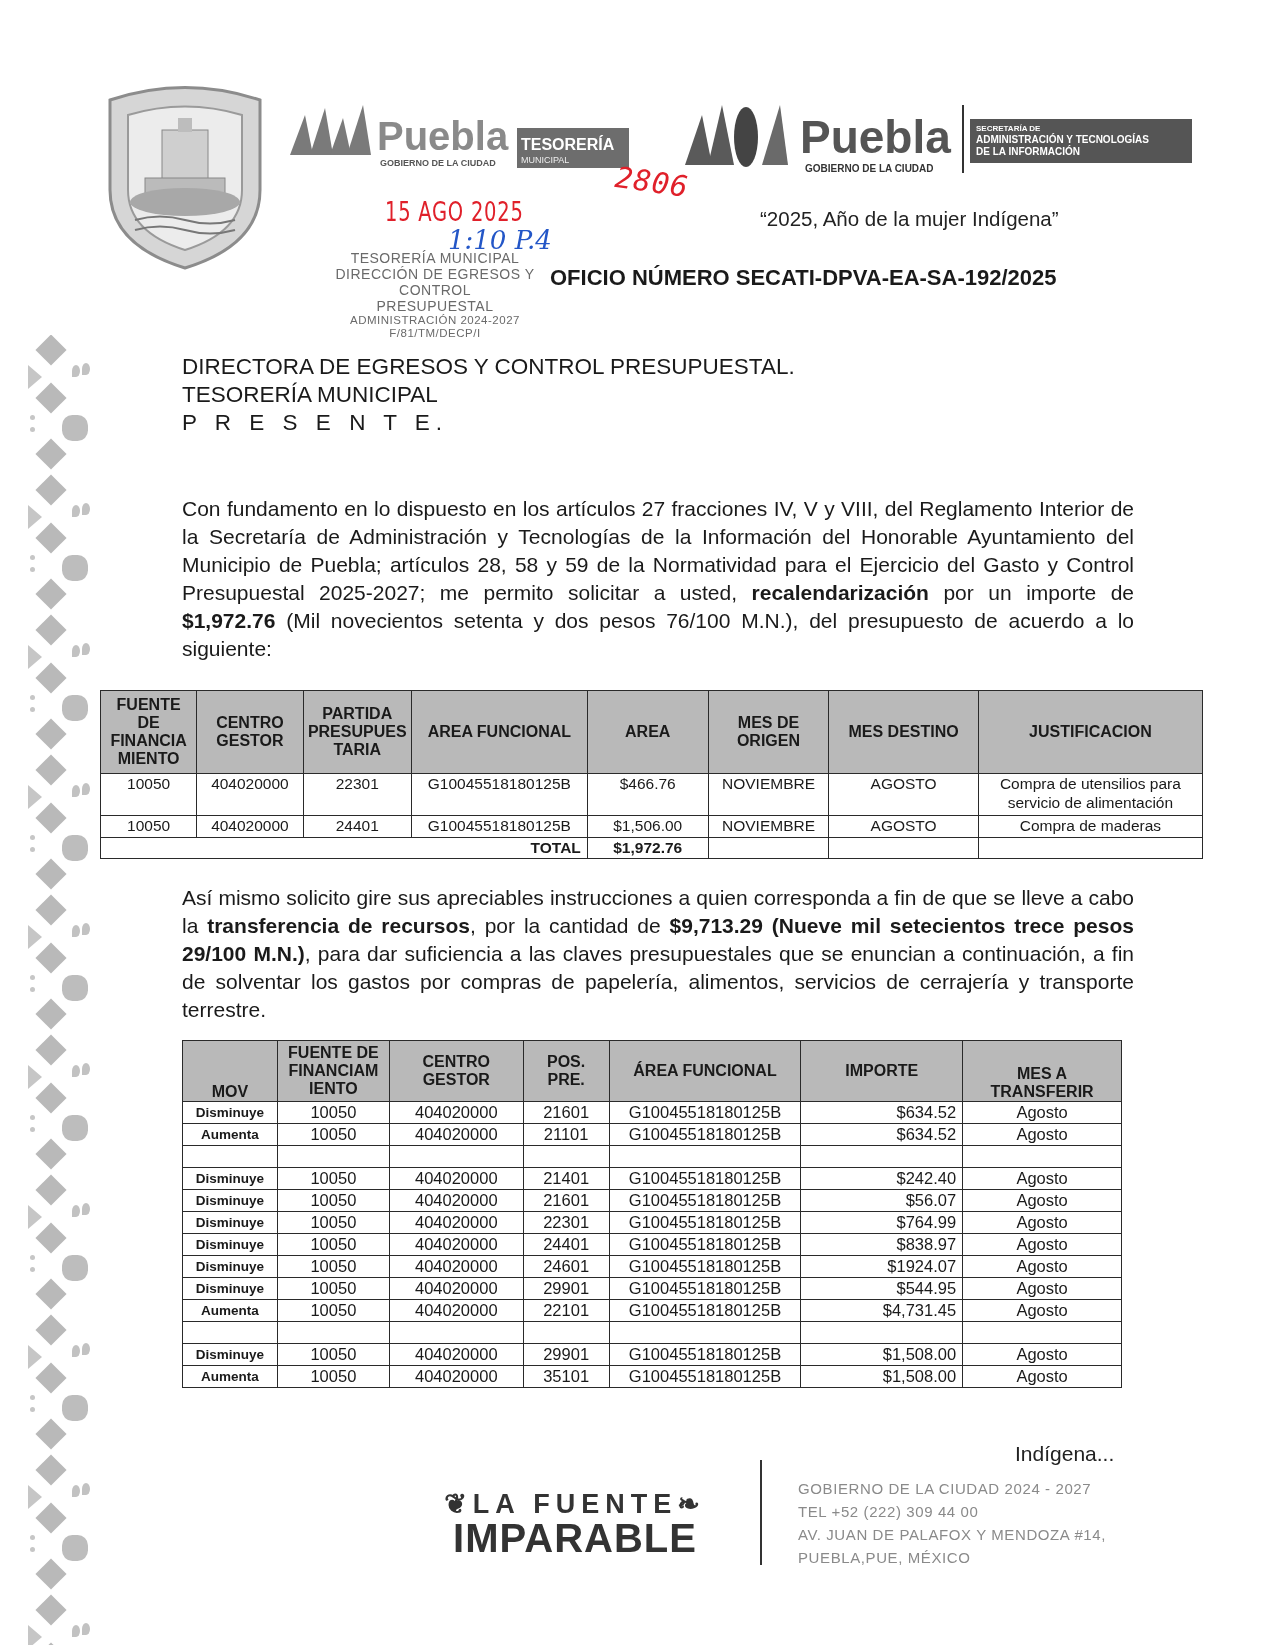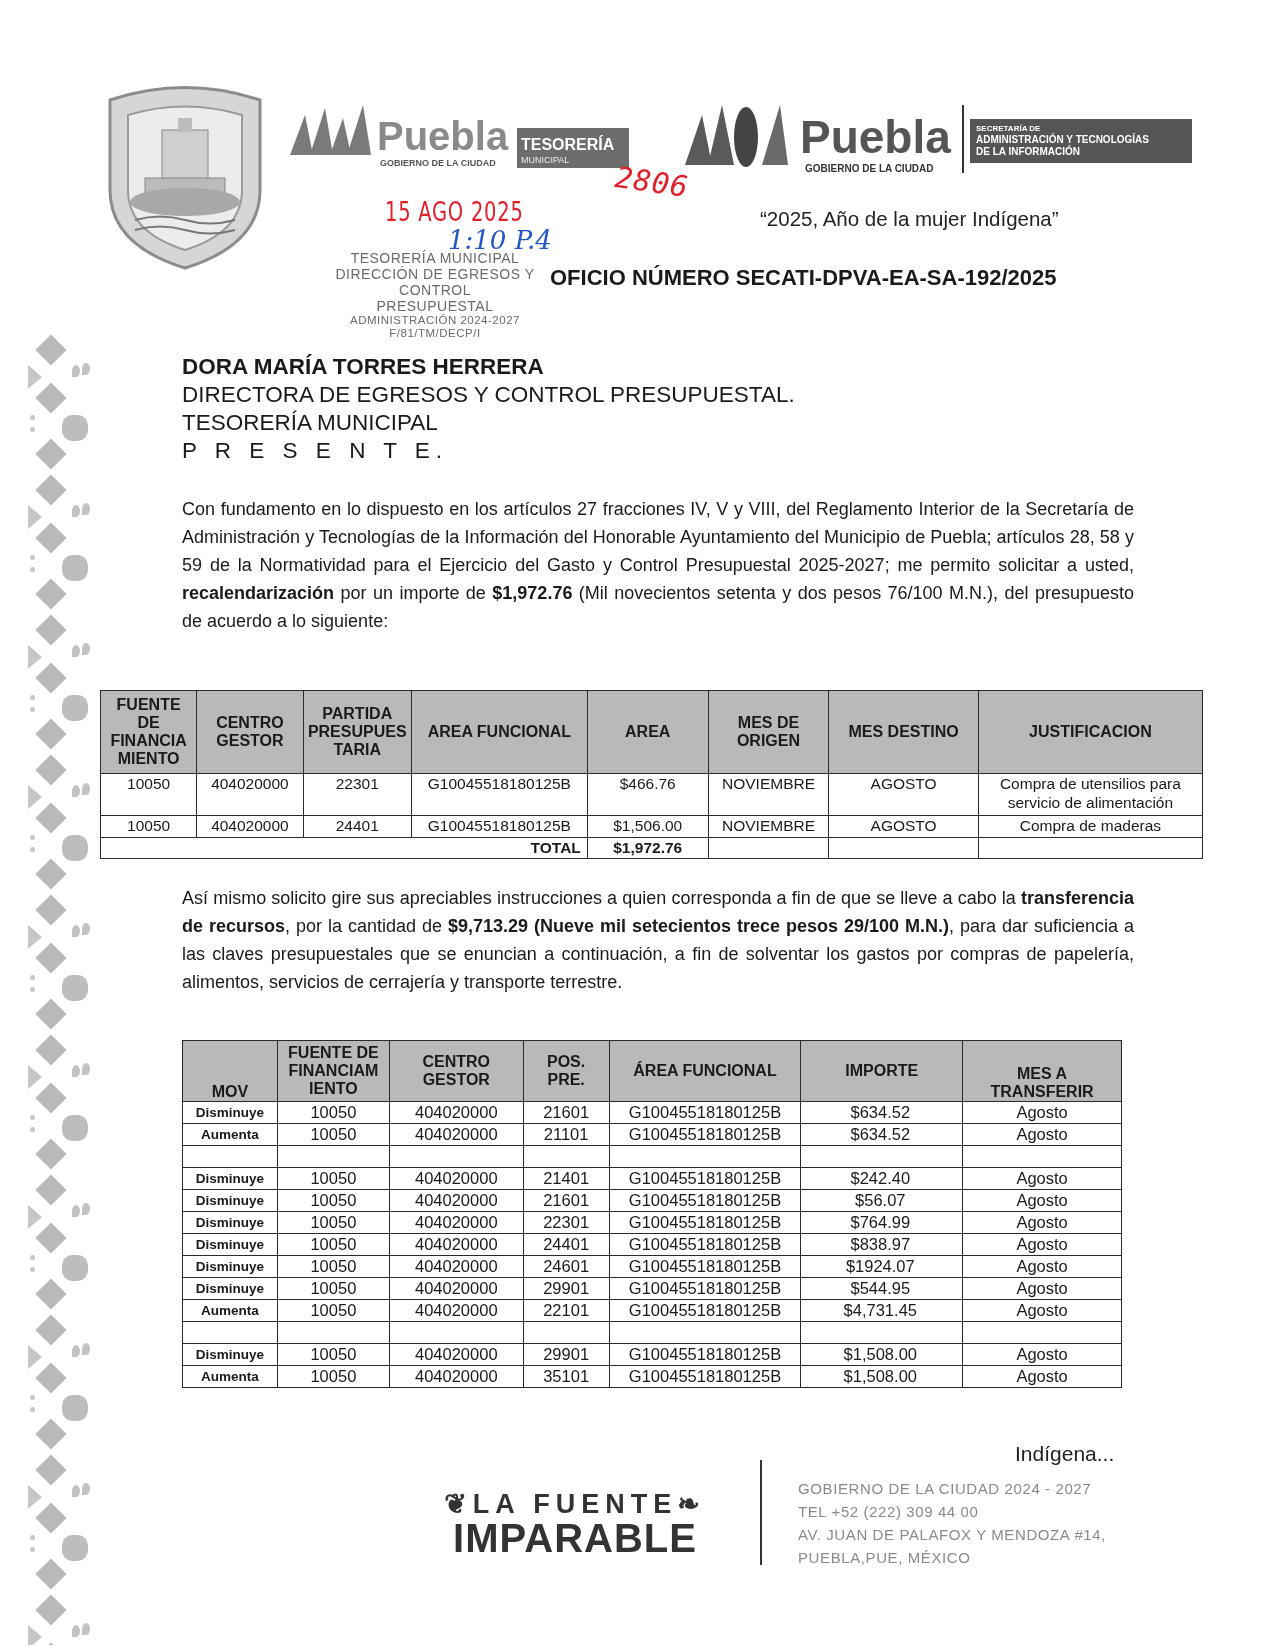--- a/index.html
+++ b/index.html
@@ -28,42 +28,42 @@
   .stamp-block { left: 300px; top: 250px; width: 270px; text-align: center; color: #6a6a6a; font-size: 14px; line-height: 16px; letter-spacing: 0.5px; }
   .stamp-block .small { font-size: 11.5px; line-height: 13px; }
   .motto { left: 760px; top: 207px; font-size: 20.5px; color: #222; }
   .oficio { left: 550px; top: 265px; font-size: 22px; font-weight: bold; color: #1a1a1a; }
 
   
   .addressee { left: 182px; top: 353px; font-size: 22.5px; line-height: 28px; font-family: "Liberation Sans Narrow", "Liberation Sans", sans-serif; }
   .addressee .name { font-weight: bold; }
   .addressee .present { letter-spacing: 6px; }
 
-  .para { left: 182px; width: 952px; font-size: 18px; line-height: 28px; text-align: justify; }
+  .para { left: 182px; width: 952px; font-size: 21px; line-height: 28px; text-align: justify; }
   .para b { font-weight: bold; }
   .para1 { top: 495px; }
   .para2 { top: 884px; }
 
   
   table { border-collapse: collapse; position: absolute; }
   th, td { border: 1.5px solid #2a2a2a; padding: 0 3px; }
   th { background: #b9b9b9; font-weight: bold; text-align: center; }
   .t1 { left: 100px; top: 690px; width: 1103px; font-size: 15.5px; }
   .t1 th { height: 82px; line-height: 18px; font-size: 16px; }
   .t1 td { text-align: center; vertical-align: top; line-height: 19px; }
   .t1 .total-row td { height: 20px; font-weight: bold; }
   .t1 .total-row td.tot-label { text-align: right; padding-right: 6px; border-left: 1.5px solid #2a2a2a; }
 
   .t2 { left: 182px; top: 1040px; width: 940px; font-size: 16.5px; }
   .t2 th { height: 60px; font-size: 16px; line-height: 18px; }
   .t2 th.mov { vertical-align: bottom; margin-top: 45px; }
   .t2 th.mes { vertical-align: bottom; }
   .t2 td { height: 21px; line-height: 21px; text-align: center; }
   .t2 td.mov { font-weight: bold; font-size: 13.5px; }
-  .t2 td.imp { text-align: center; padding-right: 6px; }
+  .t2 td.imp { text-align: right; padding-right: 6px; }
 
   .continua { left: 1015px; top: 1442px; font-size: 21px; color: #222; }
 
   
   .footer-logo { left: 415px; top: 1488px; width: 320px; height: 100px; text-align: center; color: #333; }
   .fl-top { font-size: 27px; font-weight: bold; letter-spacing: 6px; }
   .fl-bot { font-size: 40px; font-weight: bold; letter-spacing: 1px; margin-top: -4px; }
   .footer-sep { left: 760px; top: 1460px; width: 2px; height: 105px; background: #333; }
   .footer-info { left: 798px; top: 1477px; font-size: 15px; line-height: 23px; color: #8a8a8a; letter-spacing: 0.6px; }
 </style>
@@ -234,21 +234,20 @@
   <div>DIRECCIÓN DE EGRESOS Y CONTROL</div>
   <div>PRESUPUESTAL</div>
   <div class="small">ADMINISTRACIÓN 2024-2027</div>
   <div class="small">F/81/TM/DECP/I</div>
 </div>
 
 <div class="abs motto">“2025, Año de la mujer Indígena”</div>
 <div class="abs oficio">OFICIO NÚMERO SECATI-DPVA-EA-SA-192/2025</div>
 
 <div class="abs addressee">
-  <div class="name">DORA MARÍA TORRES HERRERA</div>
   <div>DIRECTORA DE EGRESOS Y CONTROL PRESUPUESTAL.</div>
   <div>TESORERÍA MUNICIPAL</div>
   <div class="present">P R E S E N T E.</div>
 </div>
 
 <div class="abs para para1">
   <span>Con fundamento en lo dispuesto en los artículos 27 fracciones IV, V y VIII, del Reglamento Interior de la Secretaría de Administración y Tecnologías de la Información del Honorable Ayuntamiento del Municipio de Puebla; artículos 28, 58 y 59 de la Normatividad para el Ejercicio del Gasto y Control Presupuestal 2025-2027; me permito solicitar a usted, </span><b>recalendarización</b><span> por un importe de </span><b>$1,972.76</b><span> (Mil novecientos setenta y dos pesos 76/100 M.N.), del presupuesto de acuerdo a lo siguiente:</span>
 </div>
 
 <table class="t1">

